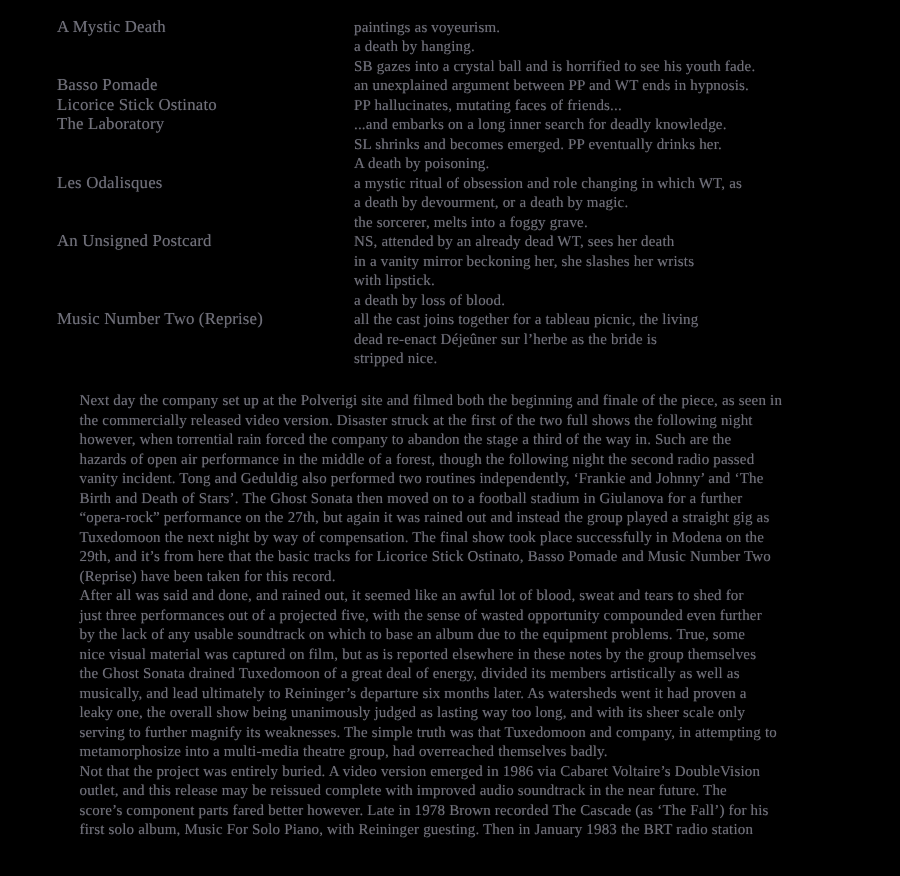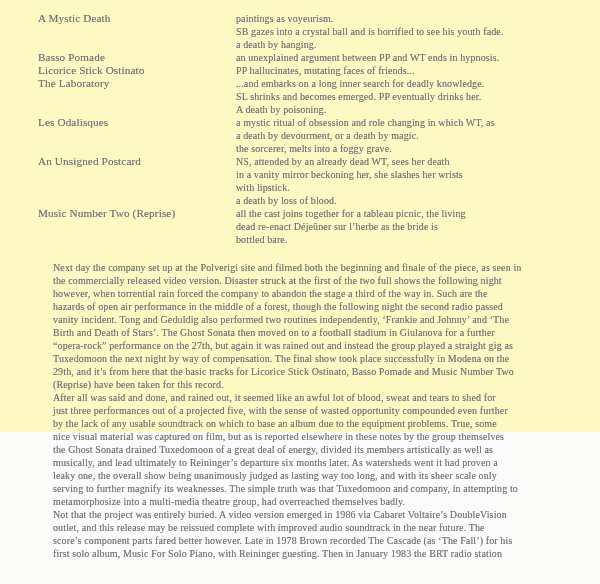--- a/index.html
+++ b/index.html
@@ -5,22 +5,22 @@
   html, body { margin: 0; padding: 0; }
   body {
     width: 600px; height: 584px;
     background: #fbfbfa;
     overflow: hidden;
     font-family: "Liberation Serif", "DejaVu Serif", serif;
     color: #70707a;
   }
   .page {
     position: relative;
-    width: 600px; height: 432px;
-    background: #fef9c3;
+    width: 600px; height: 584px;
+    background: #000000;
   }
   .tracklist {
     position: absolute;
     left: 38px; top: 12px;
   }
   .entry { display: flex; align-items: flex-start; }
   .title {
     flex: 0 0 198px;
     width: 198px;
     font-size: 11.2px;
@@ -50,23 +50,23 @@
 </head>
 <body style="background: rgb(251, 251, 250); color: rgb(112, 112, 122);">
 
 <div class="page">
   <section class="tracklist" id="tracklist">
   <div class="entry">
     <div class="title">A Mystic Death</div>
     <div class="descs">
   <div class="line">paintings as voyeurism.</div>
 
+  <div class="line">a death by hanging.</div>
+
   <div class="line">SB gazes into a crystal ball and is horrified to see his youth fade.</div>
-
-  <div class="line">a death by hanging.</div>
 </div>
   </div>
 
   <div class="entry">
     <div class="title">Basso Pomade</div>
     <div class="descs">
   <div class="line">an unexplained argument between PP and WT ends in hypnosis.</div>
 </div>
   </div>
 
@@ -112,21 +112,21 @@
 </div>
   </div>
 
   <div class="entry">
     <div class="title">Music Number Two (Reprise)</div>
     <div class="descs">
   <div class="line">all the cast joins together for a tableau picnic, the living</div>
 
   <div class="line">dead re-enact Déjeûner sur l’herbe as the bride is</div>
 
-  <div class="line">bottled bare.</div>
+  <div class="line">stripped nice.</div>
 </div>
   </div>
 </section>
   <section class="bodytext" id="bodytext">
   <div class="para">
   <div class="line">Next day the company set up at the Polverigi site and filmed both the beginning and finale of the piece, as seen in</div>
 
   <div class="line">the commercially released video version. Disaster struck at the first of the two full shows the following night</div>
 
   <div class="line">however, when torrential rain forced the company to abandon the stage a third of the way in. Such are the</div>

